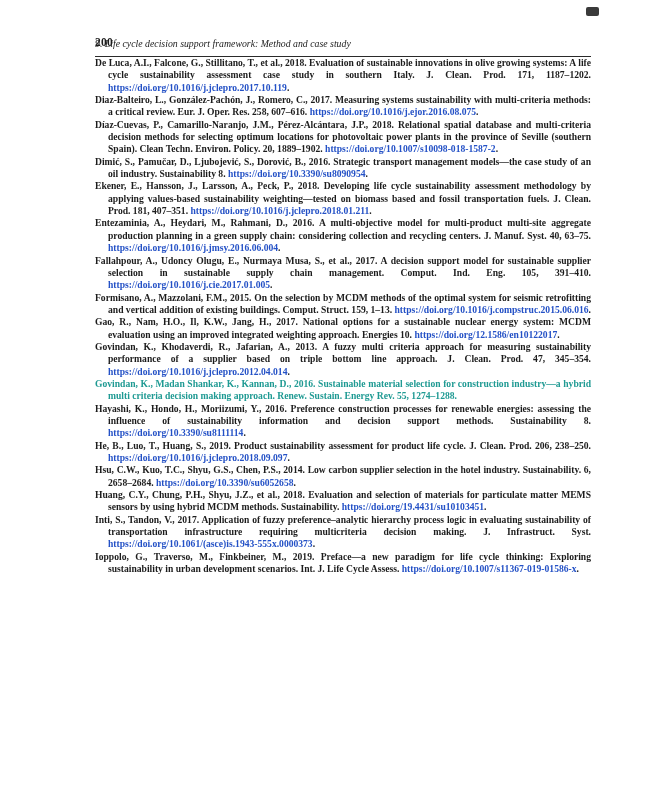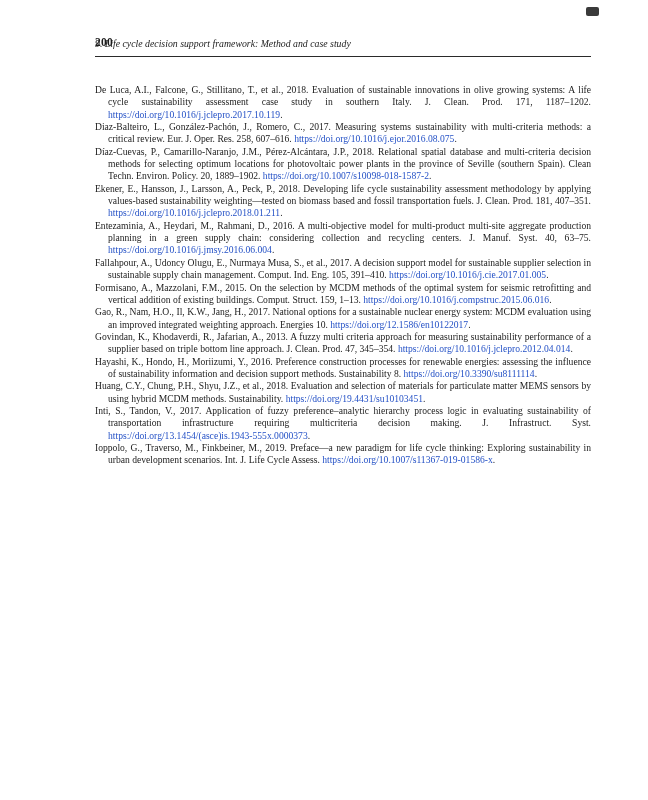--- a/index.html
+++ b/index.html
@@ -48,21 +48,22 @@
     font-size:9.8px;
     padding-top:2px;
     color:#222;
   }
   .header-rule{
     border:none;
     border-top:1px solid var(--rule);
     margin:6px 0 0 0;
   }
   .refs{
-    margin-top:27px;
+    margin-top:0;
+    font-weight:bold;
   }
   .ref{
     margin:0;
     font-size:9.6px;
     line-height:12.35px;
     text-align:justify;
     padding-left:13px;
     text-indent:-13px;
     color:var(--text);
   }
@@ -86,24 +87,28 @@
     <span class="page-num">200</span>
     <span class="running-title">9.  Life cycle decision support framework: Method and case study</span>
   </div>
 
   <hr class="header-rule">
 
   <div class="refs" id="refs">
       <p class="ref"><span>De Luca, A.I., Falcone, G., Stillitano, T., et al., 2018. Evaluation of sustainable innovations in olive growing systems: A life cycle sustainability assessment case study in southern Italy. J. Clean. Prod. 171, 1187–1202. </span><span class="doi-link">https://doi.org/10.1016/j.jclepro.2017.10.119</span><span>.</span></p>
       <p class="ref"><span>Diaz-Balteiro, L., González-Pachón, J., Romero, C., 2017. Measuring systems sustainability with multi-criteria methods: a critical review. Eur. J. Oper. Res. 258, 607–616. </span><span class="doi-link">https://doi.org/10.1016/j.ejor.2016.08.075</span><span>.</span></p>
       <p class="ref"><span>Díaz-Cuevas, P., Camarillo-Naranjo, J.M., Pérez-Alcántara, J.P., 2018. Relational spatial database and multi-criteria decision methods for selecting optimum locations for photovoltaic power plants in the province of Seville (southern Spain). Clean Techn. Environ. Policy. 20, 1889–1902. </span><span class="doi-link">https://doi.org/10.1007/s10098-018-1587-2</span><span>.</span></p>
+      <p class="ref"><span>Dimić, S., Pamučar, D., Ljubojević, S., Dorović, B., 2016. Strategic transport management models—the case study of an oil industry. Sustainability 8. </span><span class="doi-link">https://doi.org/10.3390/su8090954</span><span>.</span></p>
       <p class="ref"><span>Ekener, E., Hansson, J., Larsson, A., Peck, P., 2018. Developing life cycle sustainability assessment methodology by applying values-based sustainability weighting—tested on biomass based and fossil transportation fuels. J. Clean. Prod. 181, 407–351. </span><span class="doi-link">https://doi.org/10.1016/j.jclepro.2018.01.211</span><span>.</span></p>
       <p class="ref"><span>Entezaminia, A., Heydari, M., Rahmani, D., 2016. A multi-objective model for multi-product multi-site aggregate production planning in a green supply chain: considering collection and recycling centers. J. Manuf. Syst. 40, 63–75. </span><span class="doi-link">https://doi.org/10.1016/j.jmsy.2016.06.004</span><span>.</span></p>
       <p class="ref"><span>Fallahpour, A., Udoncy Olugu, E., Nurmaya Musa, S., et al., 2017. A decision support model for sustainable supplier selection in sustainable supply chain management. Comput. Ind. Eng. 105, 391–410. </span><span class="doi-link">https://doi.org/10.1016/j.cie.2017.01.005</span><span>.</span></p>
       <p class="ref"><span>Formisano, A., Mazzolani, F.M., 2015. On the selection by MCDM methods of the optimal system for seismic retrofitting and vertical addition of existing buildings. Comput. Struct. 159, 1–13. </span><span class="doi-link">https://doi.org/10.1016/j.compstruc.2015.06.016</span><span>.</span></p>
       <p class="ref"><span>Gao, R., Nam, H.O., Il, K.W., Jang, H., 2017. National options for a sustainable nuclear energy system: MCDM evaluation using an improved integrated weighting approach. Energies 10. </span><span class="doi-link">https://doi.org/12.1586/en10122017</span><span>.</span></p>
       <p class="ref"><span>Govindan, K., Khodaverdi, R., Jafarian, A., 2013. A fuzzy multi criteria approach for measuring sustainability performance of a supplier based on triple bottom line approach. J. Clean. Prod. 47, 345–354. </span><span class="doi-link">https://doi.org/10.1016/j.jclepro.2012.04.014</span><span>.</span></p>
+      <p class="ref"><span class="cite-highlight">Govindan, K., Madan Shankar, K., Kannan, D., 2016. Sustainable material selection for construction industry—a hybrid multi criteria decision making approach. Renew. Sustain. Energy Rev. 55, 1274–1288.</span></p>
       <p class="ref"><span>Hayashi, K., Hondo, H., Moriizumi, Y., 2016. Preference construction processes for renewable energies: assessing the influence of sustainability information and decision support methods. Sustainability 8. </span><span class="doi-link">https://doi.org/10.3390/su8111114</span><span>.</span></p>
+      <p class="ref"><span>He, B., Luo, T., Huang, S., 2019. Product sustainability assessment for product life cycle. J. Clean. Prod. 206, 238–250. </span><span class="doi-link">https://doi.org/10.1016/j.jclepro.2018.09.097</span><span>.</span></p>
+      <p class="ref"><span>Hsu, C.W., Kuo, T.C., Shyu, G.S., Chen, P.S., 2014. Low carbon supplier selection in the hotel industry. Sustainability. 6, 2658–2684. </span><span class="doi-link">https://doi.org/10.3390/su6052658</span><span>.</span></p>
       <p class="ref"><span>Huang, C.Y., Chung, P.H., Shyu, J.Z., et al., 2018. Evaluation and selection of materials for particulate matter MEMS sensors by using hybrid MCDM methods. Sustainability. </span><span class="doi-link">https://doi.org/19.4431/su10103451</span><span>.</span></p>
-      <p class="ref"><span>Inti, S., Tandon, V., 2017. Application of fuzzy preference–analytic hierarchy process logic in evaluating sustainability of transportation infrastructure requiring multicriteria decision making. J. Infrastruct. Syst. </span><span class="doi-link">https://doi.org/13.1454/(asce)is.1943-555x.0000373</span><span>.</span></p>
+      <p class="ref"><span>Inti, S., Tandon, V., 2017. Application of fuzzy preference–analytic hierarchy process logic in evaluating sustainability of transportation infrastructure requiring multicriteria decision making. J. Infrastruct. Syst. </span><span class="doi-link">https://doi.org/10.1061/(asce)is.1943-555x.0000373</span><span>.</span></p>
       <p class="ref"><span>Ioppolo, G., Traverso, M., Finkbeiner, M., 2019. Preface—a new paradigm for life cycle thinking: Exploring sustainability in urban development scenarios. Int. J. Life Cycle Assess. </span><span class="doi-link">https://doi.org/10.1007/s11367-019-01586-x</span><span>.</span></p>
     </div>
 </div>
 
 </body></html>

